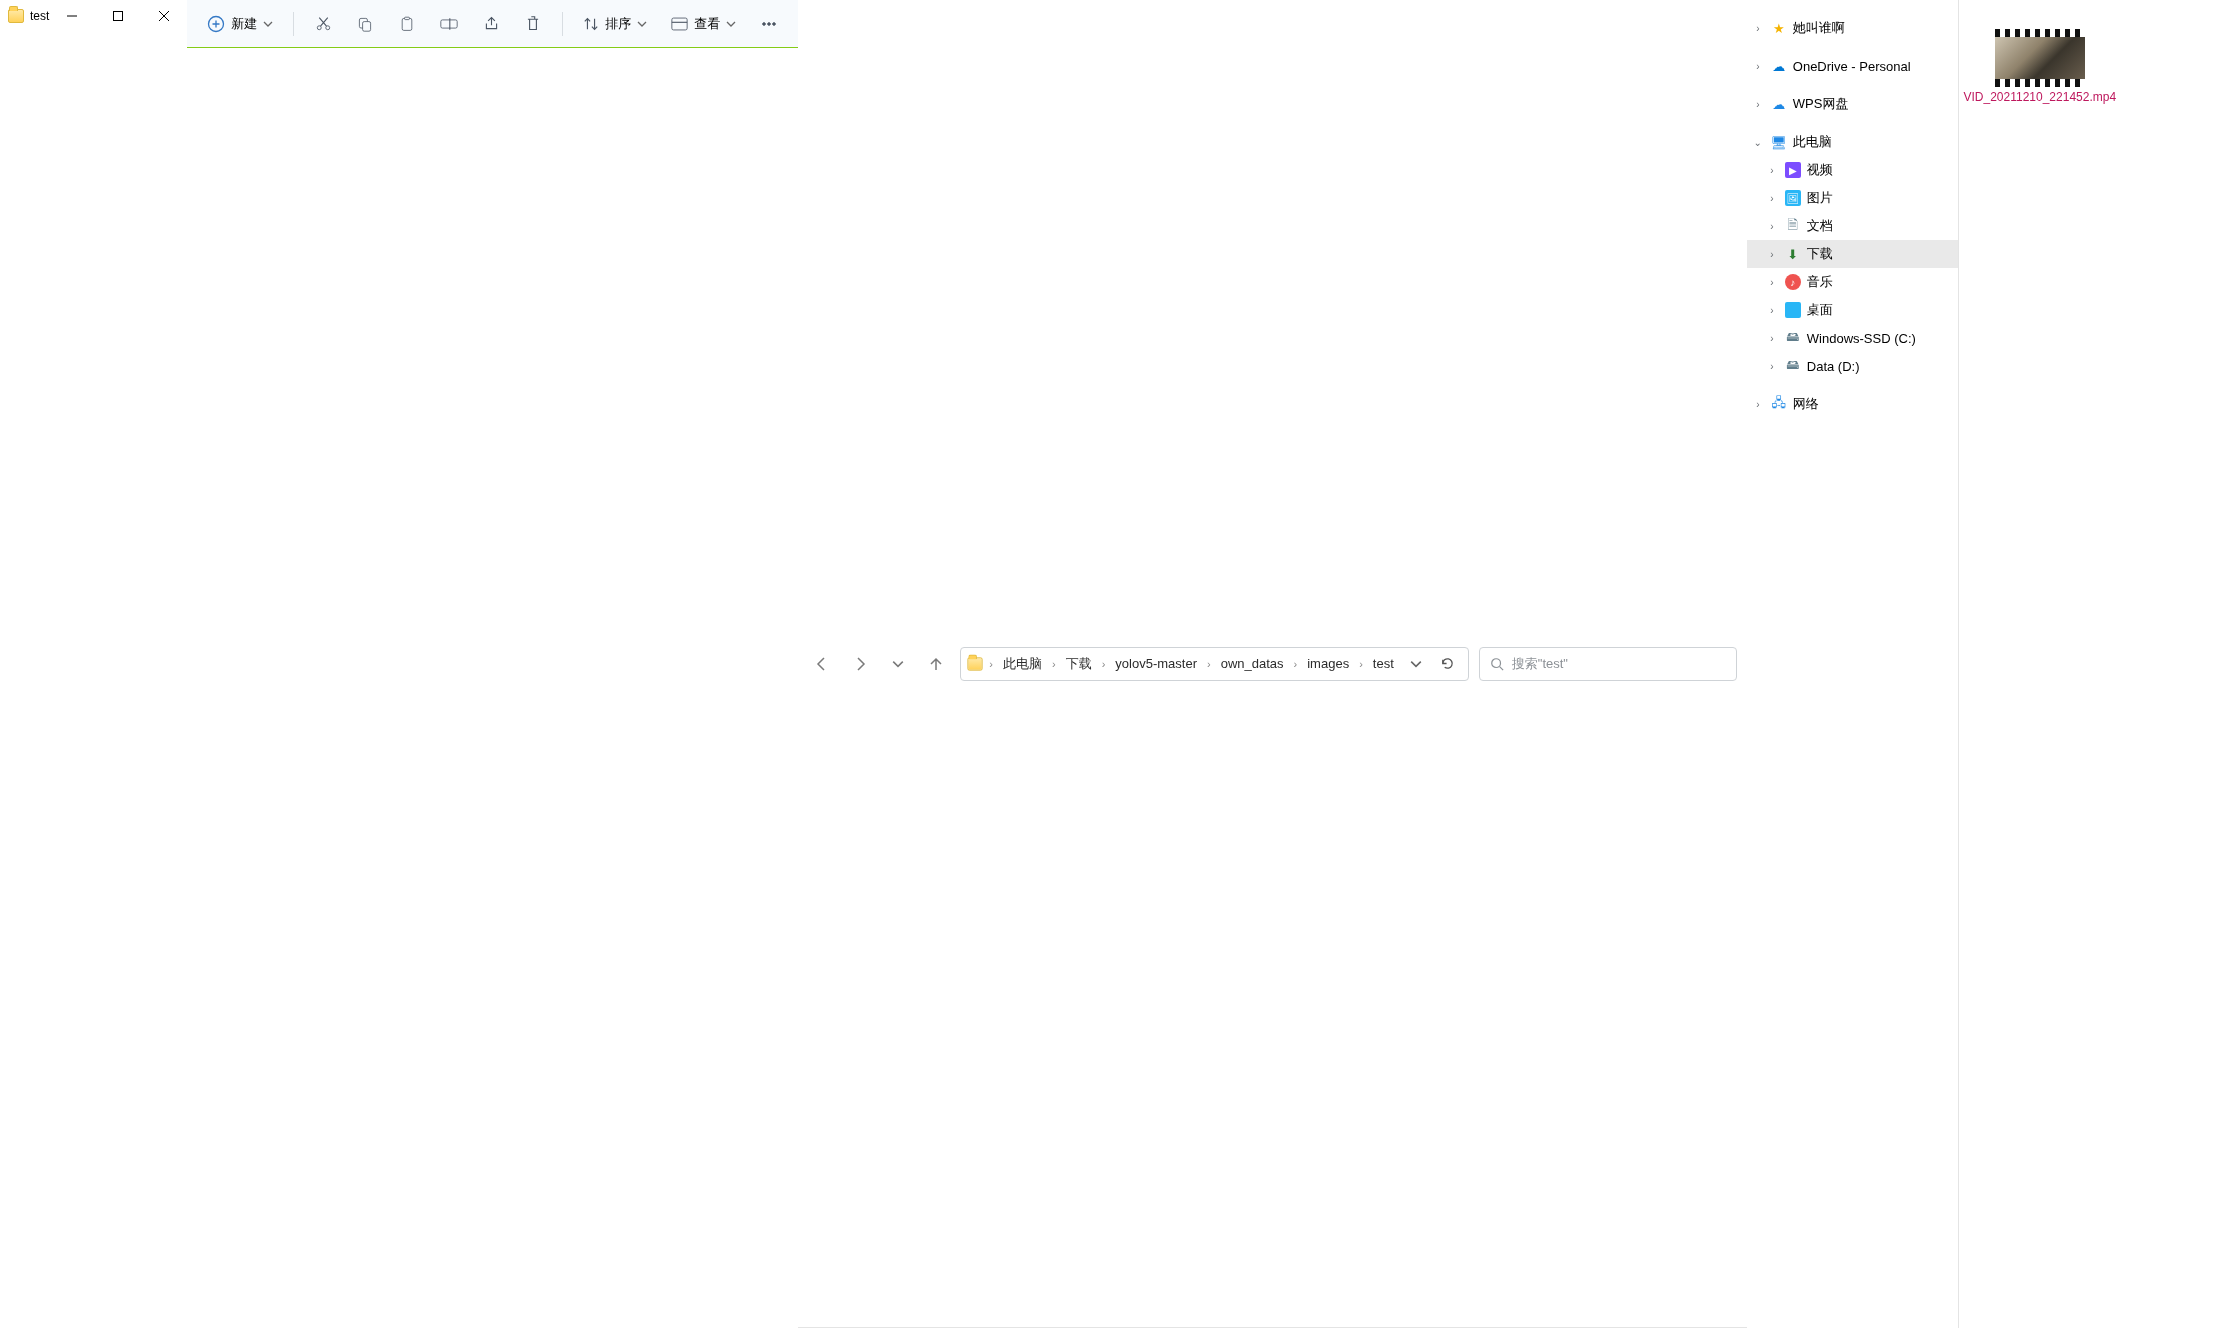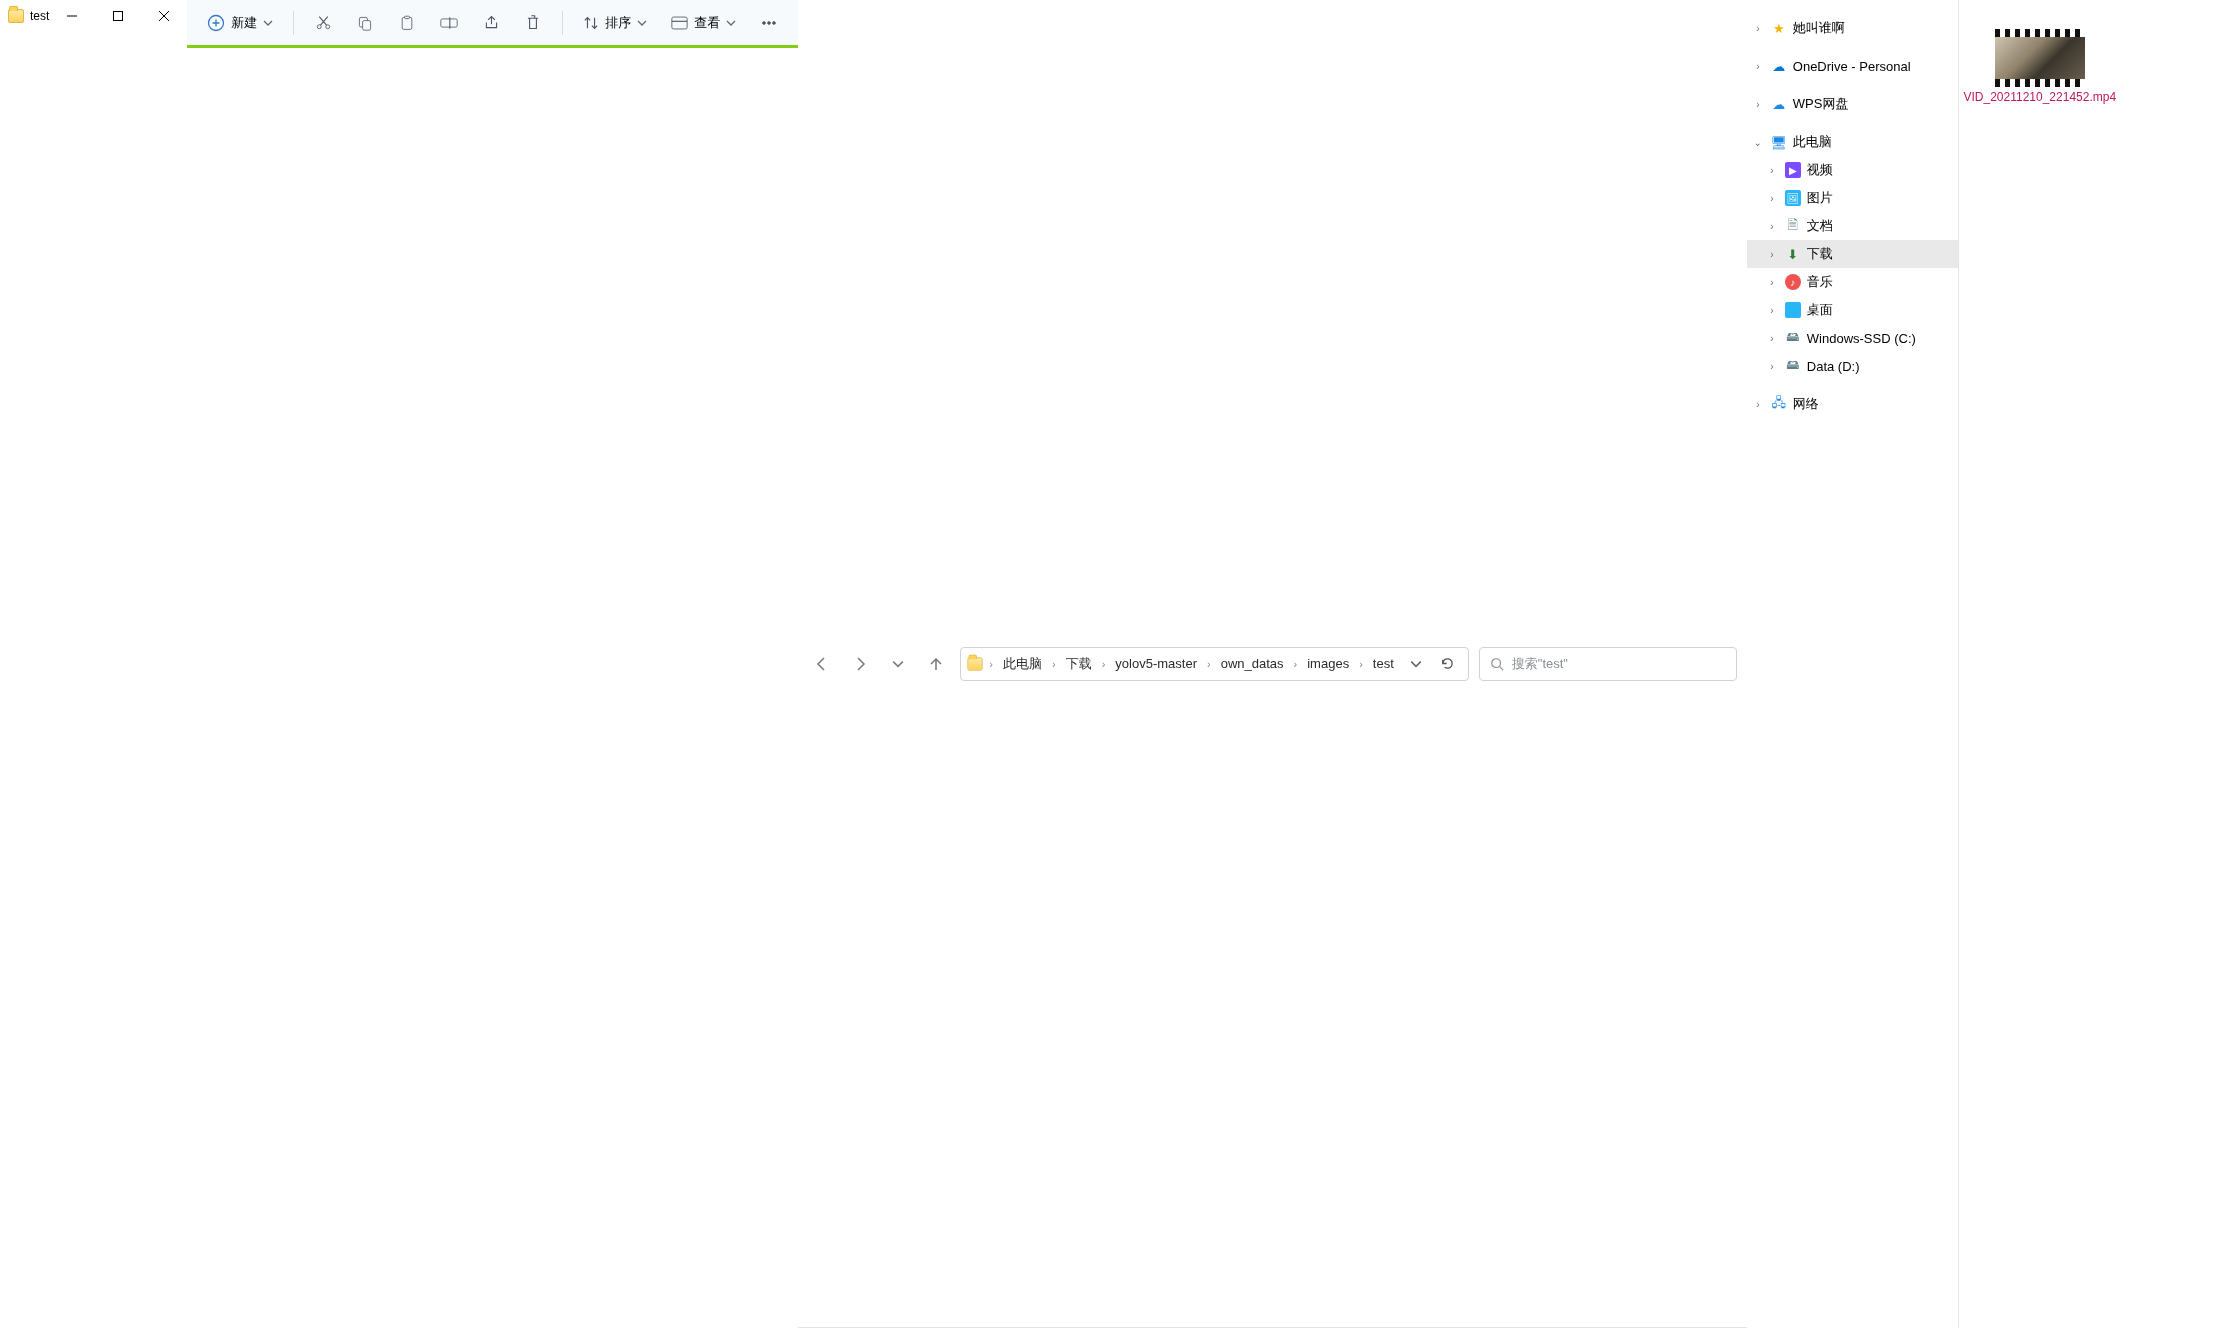--- a/index.html
+++ b/index.html
@@ -13,21 +13,21 @@
   .titlebar { display: flex; align-items: center; height: 32px; background: #fff; }
   .titlebar .title-wrap { display: flex; align-items: center; gap: 6px; padding-left: 8px; font-size: 12px; }
   .folder-icn { width: 16px; height: 14px; background: linear-gradient(#ffe9a6,#ffd25a); border: 1px solid #e0b93d; border-radius: 2px; position: relative; }
   .folder-icn::before { content: ""; position: absolute; top: -4px; left: 0; width: 7px; height: 4px; background: #ffd25a; border: 1px solid #e0b93d; border-bottom: none; border-radius: 2px 2px 0 0; }
   .tb-spacer { flex: 1; }
   .win-btns { display: flex; }
   .win-btn { width: 46px; height: 32px; display: flex; align-items: center; justify-content: center; }
   .win-btn svg { stroke: #000; }
 
   
-  .toolbar { display: flex; align-items: center; height: 48px; background: #f7fafd; border-bottom: 3px solid #84cc16; padding: 0 10px; gap: 4px; }
+  .toolbar { display: flex; align-items: center; height: 48px; background: #f7fafd; border-bottom: 1px solid #84cc16; padding: 0 10px; gap: 4px; }
   .tb-btn { display: flex; align-items: center; gap: 6px; padding: 6px 10px; border-radius: 4px; font-size: 13px; }
   .tb-sep { width: 1px; height: 24px; background: #d8dde2; margin: 0 6px; }
   .tb-icon-btn { width: 38px; height: 34px; display: flex; align-items: center; justify-content: center; border-radius: 4px; }
   .tb-icon-btn svg, .tb-btn svg { stroke: #4b5563; fill: none; }
 
   
   .addr-row { display: flex; align-items: center; gap: 10px; padding: 8px 10px; border-bottom: 1px solid #e4e4e4; }
   .nav-btn { width: 28px; height: 28px; display: flex; align-items: center; justify-content: center; border-radius: 4px; color: #7a7a7a; }
   .nav-btn svg { stroke: #7a7a7a; }
   .addr-bar { flex: 1; display: flex; align-items: center; height: 34px; border: 1px solid #cfd3d7; border-radius: 4px; padding: 0 6px; gap: 4px; font-size: 13px; }

